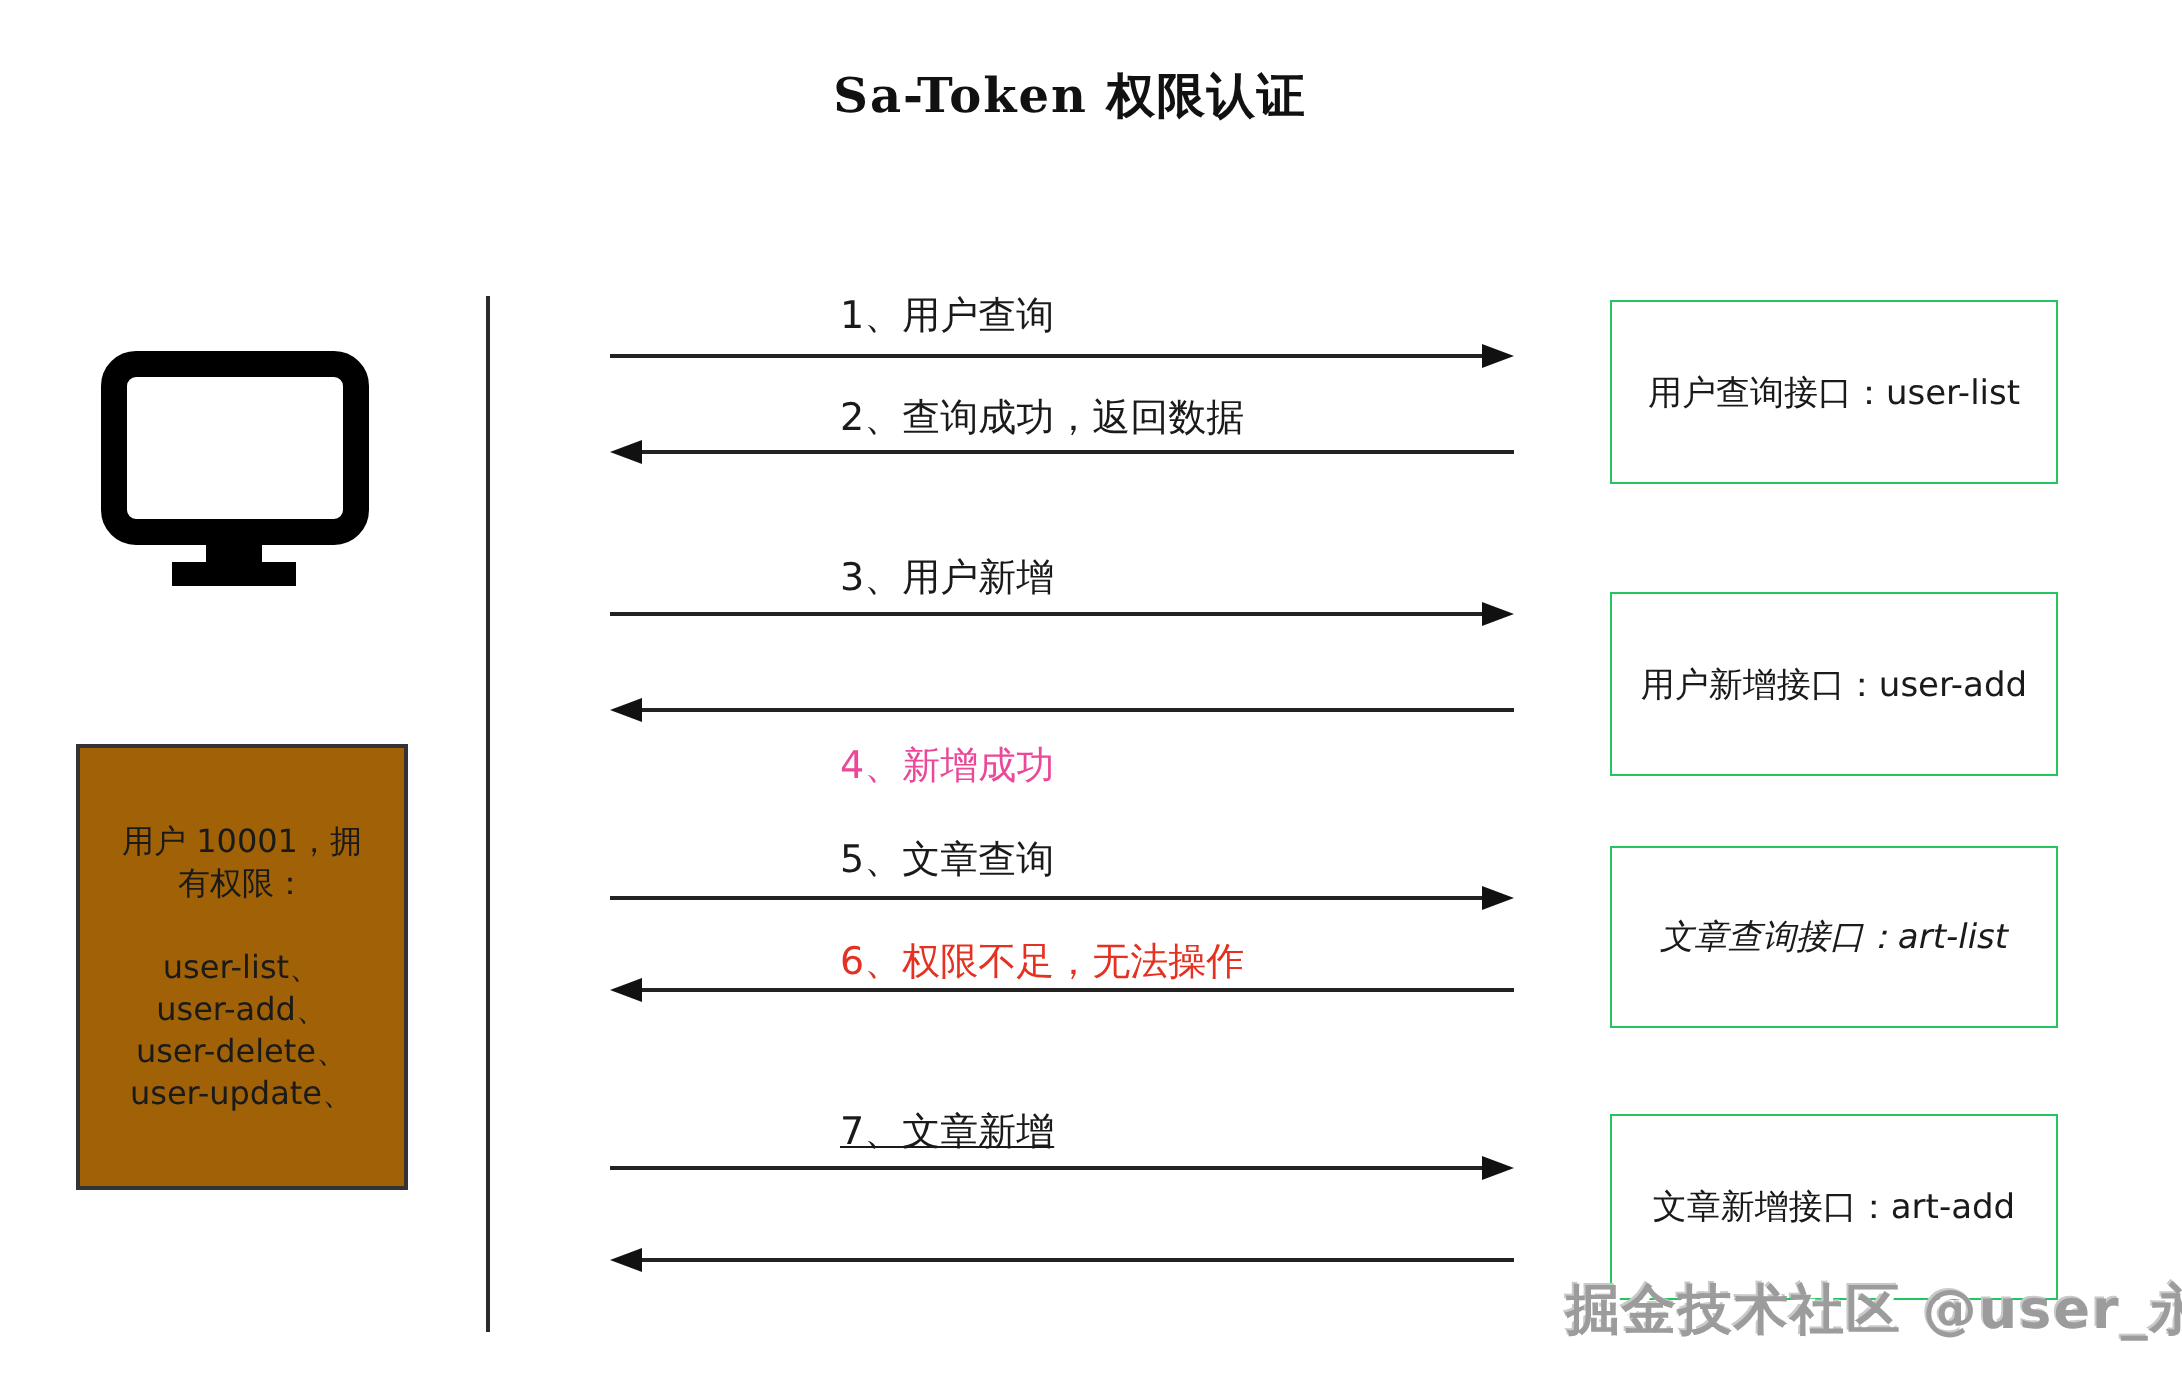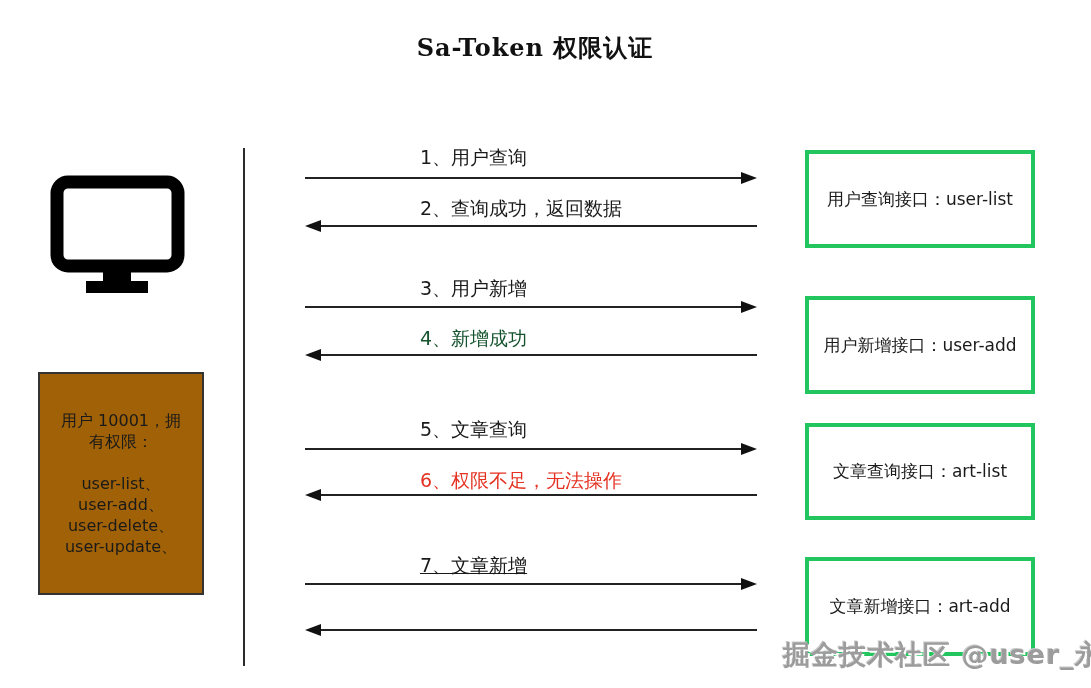--- a/index.html
+++ b/index.html
@@ -31,27 +31,27 @@
   .arrow.left  .head { left:0;  border-right:16px solid #111; border-top:6px solid transparent; border-bottom:6px solid transparent; }
   .lt1 { top:145px; } .at1 { top:172px; }
   .lt2 { top:196px; } .at2 { top:220px; }
   .lt3 { top:276px; } .at3 { top:301px; }
   .lt4 { top:326px; } .at4 { top:349px; }
   .lt5 { top:417px; } .at5 { top:443px; }
   .lt6 { top:468px; } .at6 { top:489px; }
   .lt7 { top:553px; } .at7 { top:578px; }
   .lt8 { top:601px; } .at8 { top:624px; }
   .endpoint {
-    position:absolute; left:805px; width:222px; border:4px solid #22c55e; background:#fff;
+    position:absolute; left:805px; width:222px; border:1px solid #22c55e; background:#fff;
     display:flex; align-items:center; justify-content:center;
     font-size:17px; color:#1a1a1a; white-space:nowrap;
   }
   .ep-1 { top:150px; height:90px; }
   .ep-2 { top:296px; height:90px; }
-  .ep-3 { top:423px; height:89px; }
+  .ep-3 { top:423px; height:89px;font-style:italic; }
   .ep-4 { top:557px; height:91px; }
   .watermark {
     position:absolute; left:783px; top:637px; font-size:27px; font-weight:bold;
     color:#9c9c9c; text-shadow:2px 2px 0 #ffffff, -1px -1px 0 #c9c9c9;
     white-space:nowrap; letter-spacing:1px;
   }
 </style>
 </head>
 <body>
 
@@ -90,21 +90,21 @@
       <span class="shaft"></span>
       <span class="head"></span>
     </div>
 
   <div class="msg-label lt3" style="color: rgb(26, 26, 26);">3、用户新增</div>
   <div class="arrow right at3">
       <span class="shaft"></span>
       <span class="head"></span>
     </div>
 
-  <div class="msg-label lt4" style="color: #14532d;">4、新增成功</div>
+  <div class="msg-label lt4" style="color: #ec4899; margin-top: 44px;">4、新增成功</div>
   <div class="arrow left at4">
       <span class="shaft"></span>
       <span class="head"></span>
     </div>
 
   <div class="msg-label lt5" style="color: rgb(26, 26, 26);">5、文章查询</div>
   <div class="arrow right at5">
       <span class="shaft"></span>
       <span class="head"></span>
     </div>

